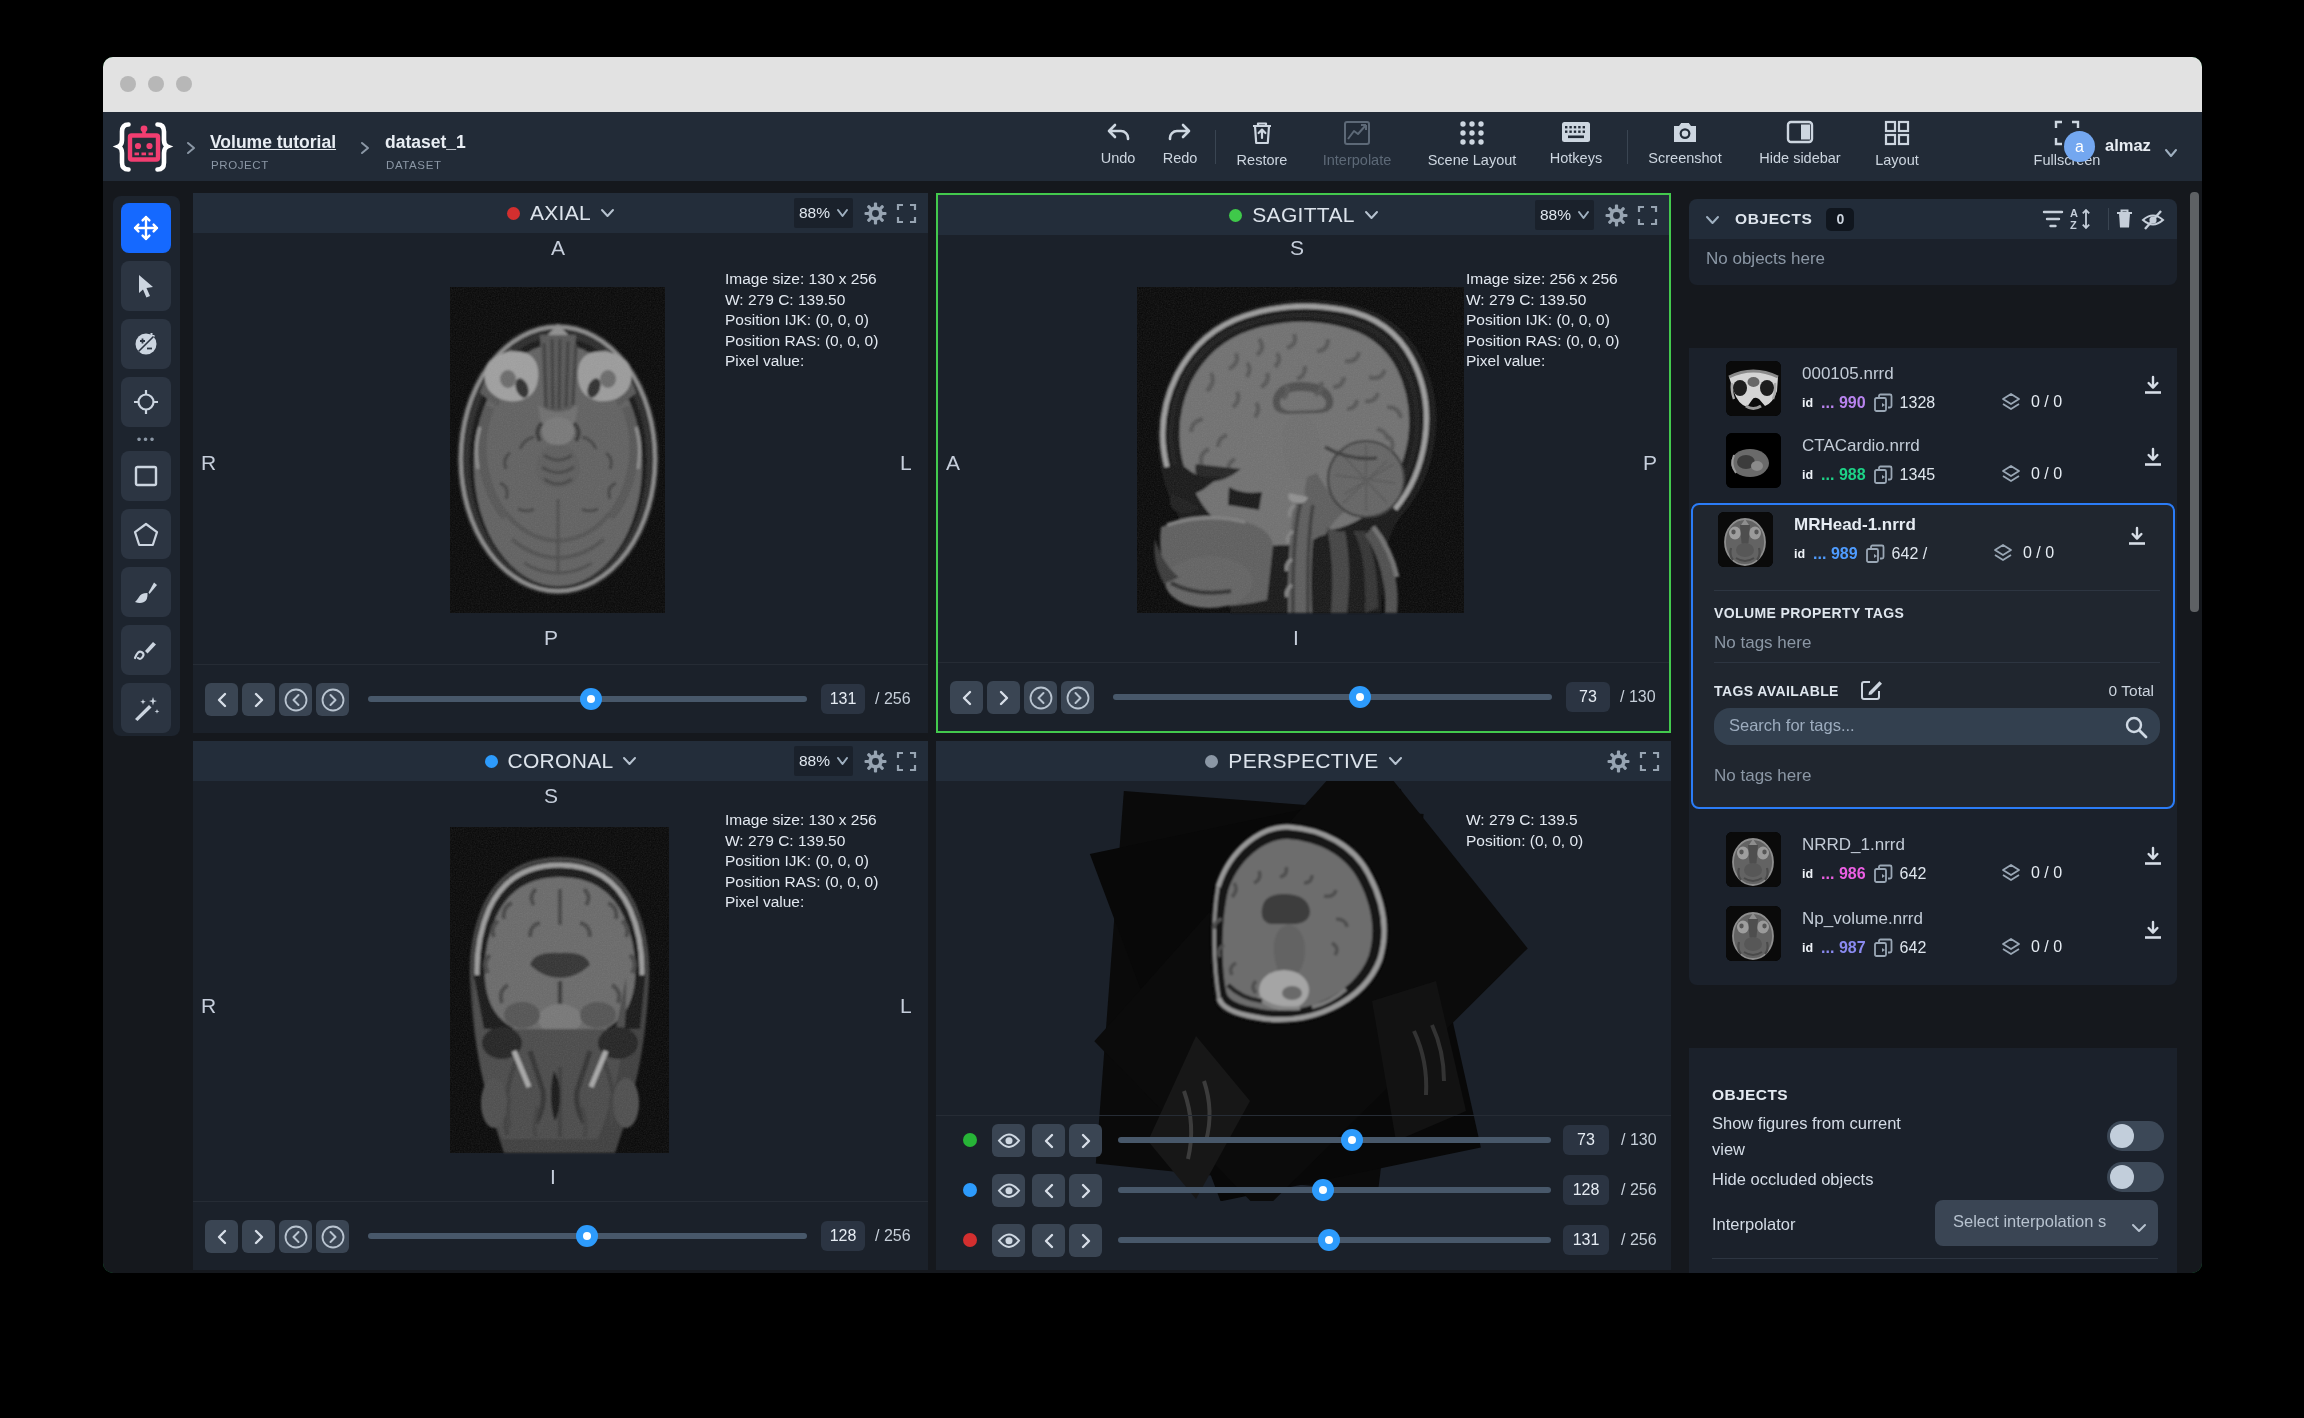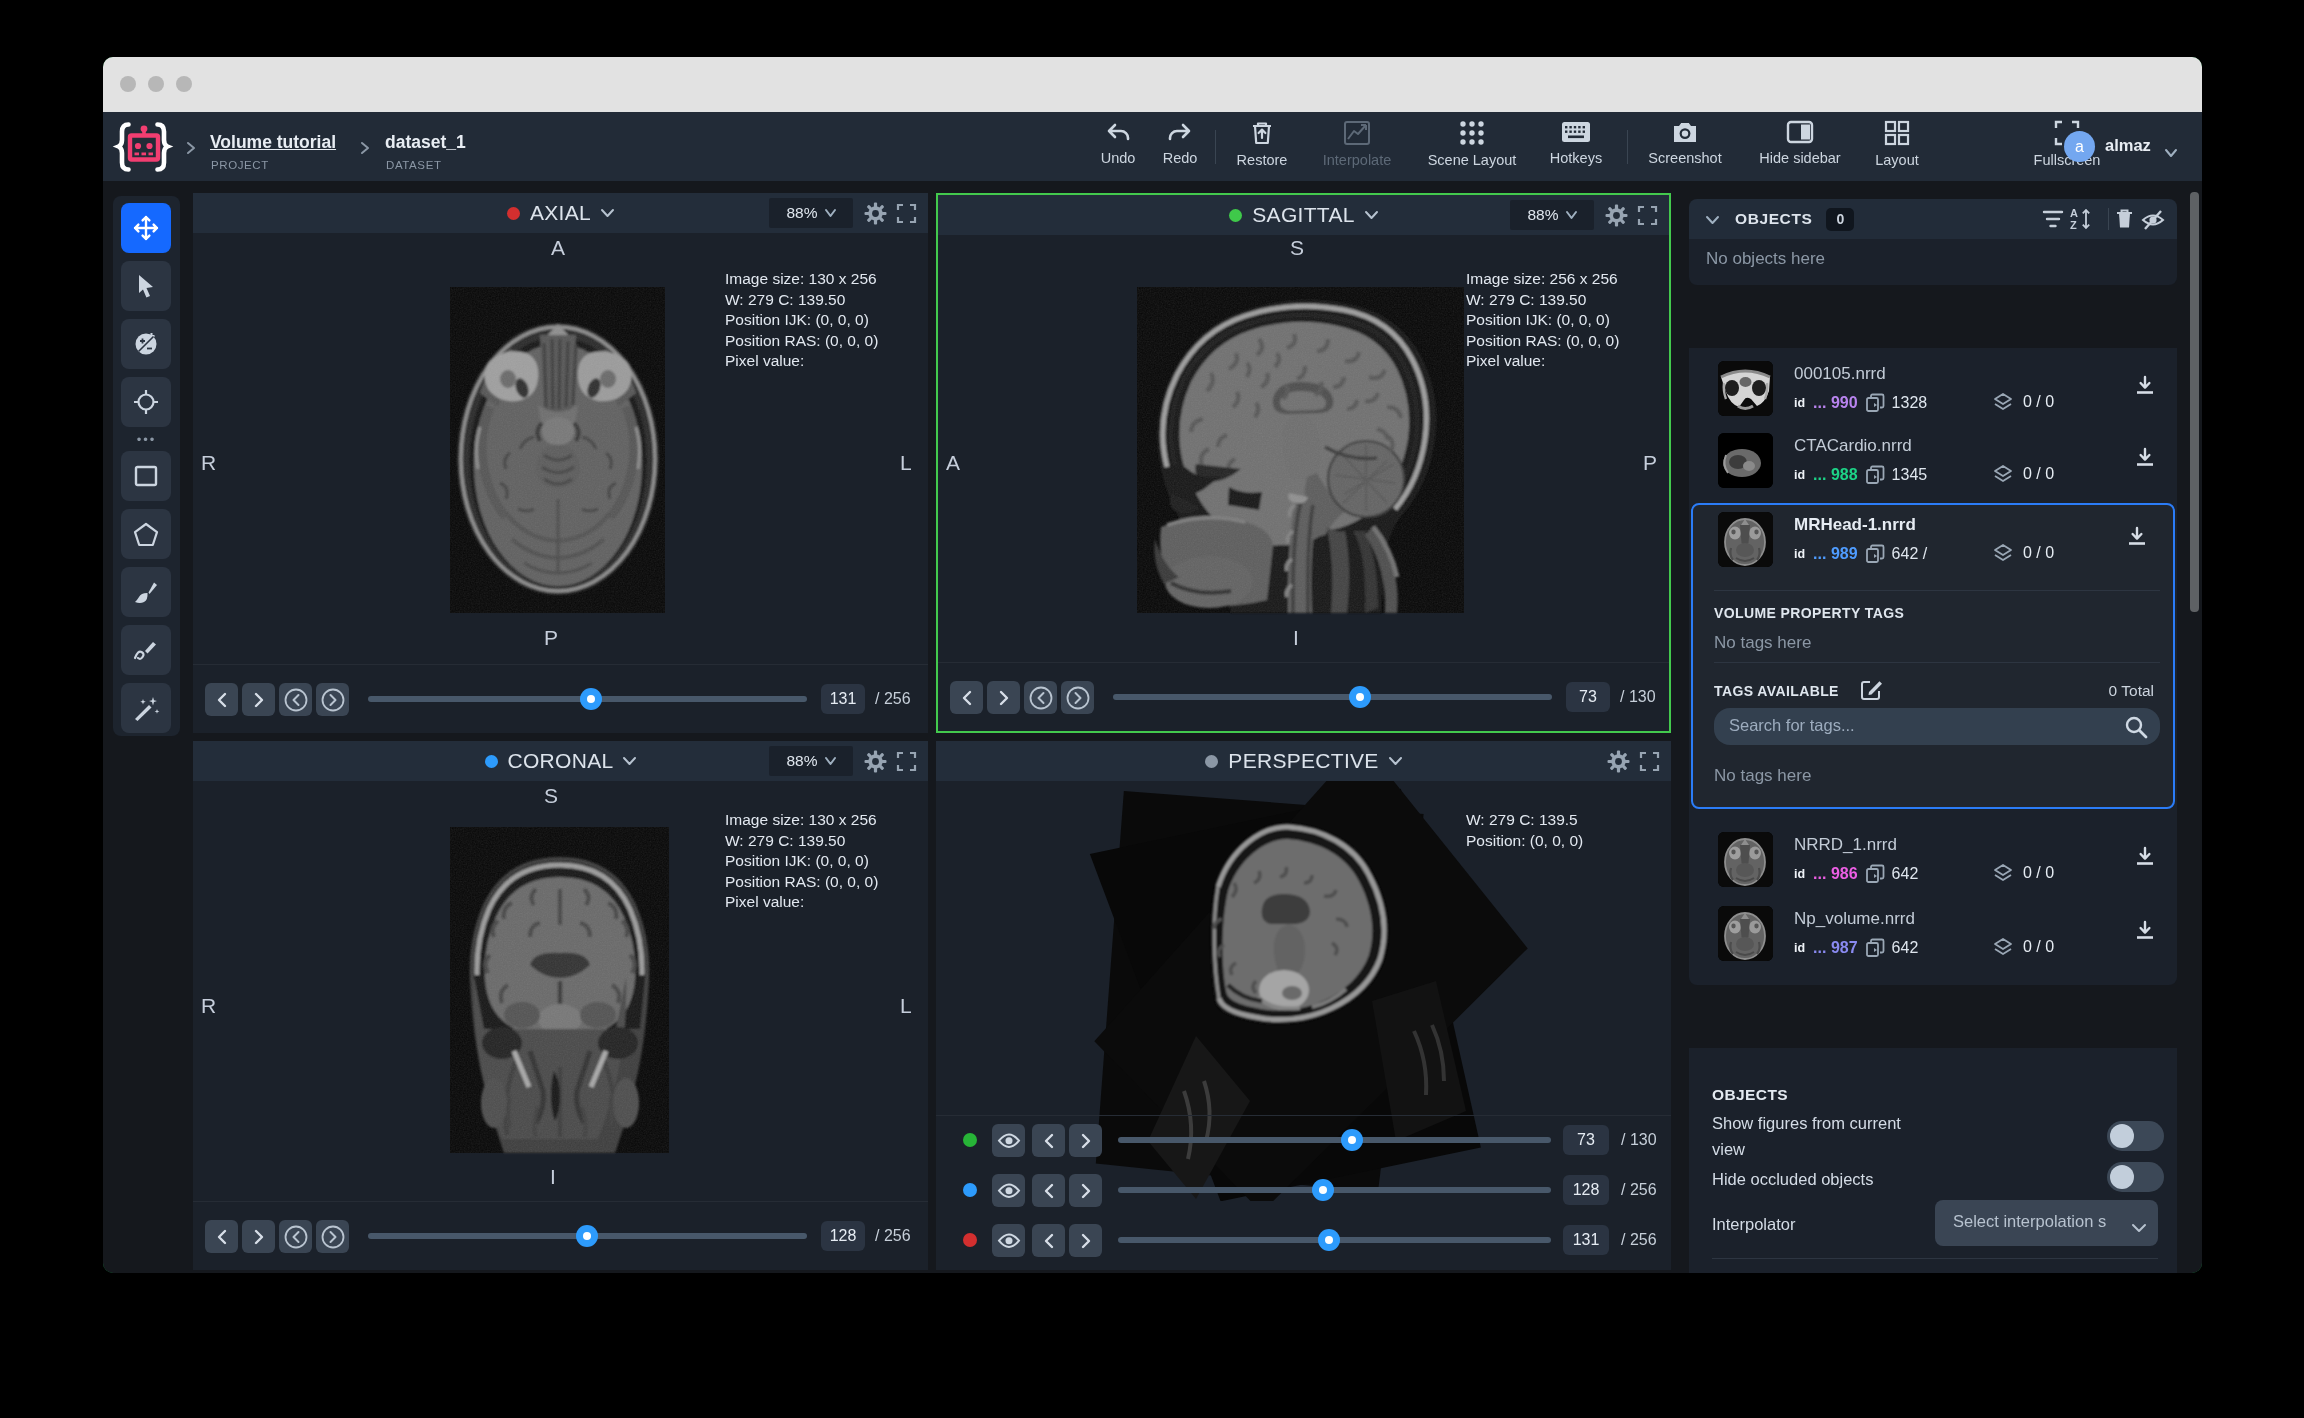--- a/index.html
+++ b/index.html
@@ -14,21 +14,21 @@
 .tbtn .lbl{display:block;font-size:14.5px;margin-top:3px;color:#cdd6e0;}
 .tbtn.dis .lbl{color:#5d6977;}
 .tsep{position:absolute;top:18px;width:1px;height:34px;background:#3a4552;}
 .avatar{position:absolute;width:31px;height:31px;border-radius:50%;background:#73a7f0;color:#fff;
  font-size:16px;text-align:center;line-height:31px;}
 .vp{position:absolute;background:#1b212a;}
 .vp-h{position:absolute;left:0;top:0;width:100%;height:40px;background:#232d3a;}
 .vp-title{position:absolute;top:0;left:0;width:100%;height:40px;display:flex;align-items:center;justify-content:center;gap:10px;}
 .vp-title .nm{font-size:21px;color:#dce3eb;letter-spacing:.3px;}
 .cdot{width:13px;height:13px;border-radius:50%;}
-.zoombox{position:absolute;top:5px;width:84px;height:30px;background:#1a212b;border-radius:2px;color:#dfe6ee;
+.zoombox{position:absolute;top:5px;width:59px;height:30px;background:#1a212b;border-radius:2px;color:#dfe6ee;
  font-size:15.5px;display:flex;align-items:center;justify-content:center;gap:7px;}
 .vp-ic{position:absolute;top:10px;color:#97a4b2;}
 .letter{position:absolute;color:#c6cedb;font-size:21px;}
 .vinfo{position:absolute;color:#e2e8f0;font-size:15.5px;line-height:20.5px;}
 .slrow{position:absolute;left:0;bottom:0;width:100%;height:69px;border-top:1px solid #262c35;}
 .sbtn{position:absolute;top:18px;width:33px;height:33px;background:#3a4553;border-radius:6px;color:#d7dee8;
  display:flex;align-items:center;justify-content:center;}
 .track{position:absolute;height:6px;border-radius:3px;background:#48586a;}
 .thumb{position:absolute;width:22px;height:22px;border-radius:50%;background:#2d9bfc;}
 .thumb:after{content:"";position:absolute;left:7px;top:7px;width:8px;height:8px;border-radius:50%;background:#fff;}
@@ -41,21 +41,21 @@
 .rbtn.act{background:#1569ff;color:#fff;}
 .panel{position:absolute;border-radius:8px;}
 .p-h{position:absolute;left:0;top:0;width:100%;height:40px;background:#222c39;border-radius:8px 8px 0 0;
  display:flex;align-items:center;}
 .p-h .chev{margin-left:17px;}
 .p-h .pt{font-size:15.5px;font-weight:bold;color:#dde4ec;letter-spacing:.6px;margin-left:16px;}
 .p-h .badge{margin-left:14px;background:#10161e;border-radius:5px;min-width:28px;height:23px;color:#ccd4de;
  font-size:14px;font-weight:bold;display:inline-flex;align-items:center;justify-content:center;padding:0 8px;}
 .p-b{position:absolute;left:0;top:40px;width:100%;background:#1b212b;border-radius:0 0 8px 8px;}
 .muted{color:#8b97a5;}
-.vitem{position:absolute;left:4px;width:100%;}
+.vitem{position:absolute;left:12px;width:100%;}
 .vthumb{position:absolute;left:25px;top:0;width:55px;height:55px;border-radius:6px;overflow:hidden;background:#000;}
 .vtitle{position:absolute;left:101px;top:3px;font-size:17px;color:#c3ccd7;}
 .vmeta{position:absolute;left:101px;top:31px;height:22px;display:flex;align-items:center;font-size:16px;color:#dfe6ee;}
 .vmeta .idl{font-size:12.5px;font-weight:bold;color:#eef2f7;margin-right:8px;}
 .vmeta .num{font-weight:bold;margin-right:8px;}
 .dl{position:absolute;right:26px;top:14px;color:#d6dde6;}
 .zz{position:absolute;left:300px;top:31px;display:flex;align-items:center;gap:10px;font-size:16px;color:#e6ecf3;}
 .tgl{position:absolute;width:57px;height:30px;border-radius:15px;background:#3c4857;}
 .tgl:after{content:"";position:absolute;left:3px;top:3px;width:24px;height:24px;border-radius:50%;background:#c2cedb;}
 svg{overflow:visible}

